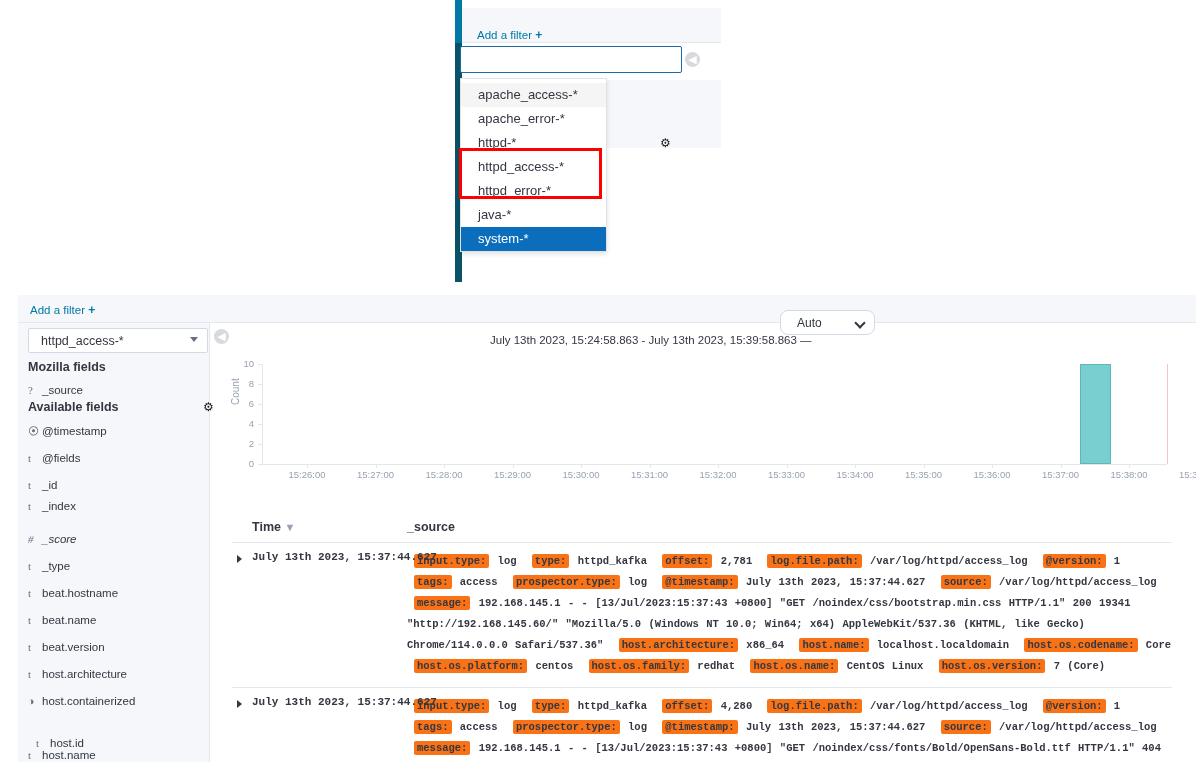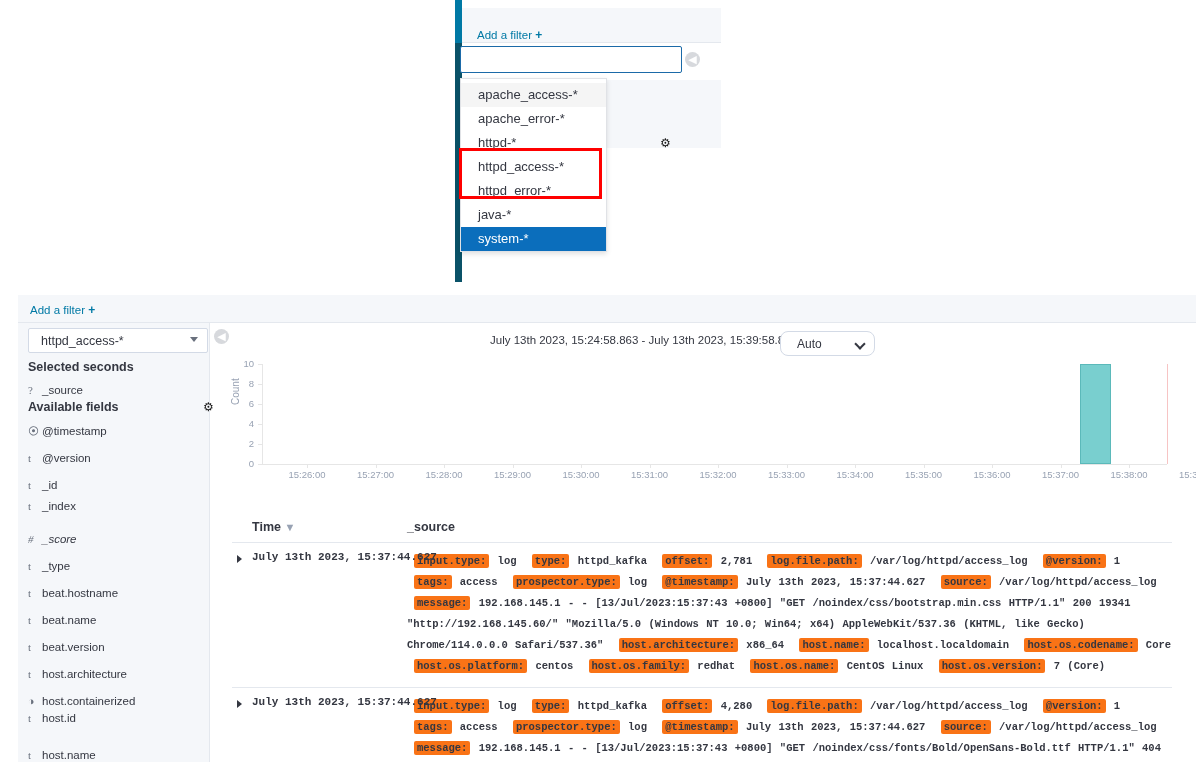--- a/index.html
+++ b/index.html
@@ -103,21 +103,21 @@
 
   
   #collapse-app { left: 214px; top: 34px; position: absolute; }
 
   
   .timerange {
     position: absolute; left: 490px; top: 39px;
     font-size: 11.5px; color: #343741; white-space: nowrap;
   }
   .interval-select {
-    position: absolute; left: 780px; top: 36px; width: 95px; height: 25px;
+    position: absolute; left: 780px; top: 15px; width: 95px; height: 25px;
     background: #fff; border: 1px solid #d3dae6; border-radius: 8px;
   }
   .interval-select .val { position: absolute; left: 16px; top: 5px; font-size: 12px; color:#343741; }
   .interval-select .caret2 {
     position: absolute; right: 10px; top: 8px; width: 8px; height: 8px;
     border-left: 2px solid #343741; border-bottom: 2px solid #343741;
     transform: rotate(-45deg);
   }
 
   #chart { position: absolute; left: 232px; top: 62px; width: 940px; height: 140px; }
@@ -207,37 +207,37 @@
         <span>Add a filter</span>
         <span class="filter-plus">+</span>
       </div>
     </div>
 
     <div class="sidebar">
       <div class="index-select">
         <span class="val">httpd_access-*</span>
         <span class="caret"></span>
       </div>
-      <div class="sec-title" id="t-selected">Selected seconds</div>
+      <div class="sec-title" id="t-selected">Mozilla fields</div>
       <div class="sec-title" id="t-available">Available fields</div>
       <div id="gear-sidebar">⚙</div>
       <div id="field-list">
           <div class="fld" style="top: 57px;"><span class="ic">?</span><span class="nm">_source</span></div>
           <div class="fld" style="top: 98px;"><span class="ic">⦿</span><span class="nm">@timestamp</span></div>
-          <div class="fld" style="top: 125px;"><span class="ic">t</span><span class="nm">@version</span></div>
+          <div class="fld" style="top: 125px;"><span class="ic">t</span><span class="nm">@fields</span></div>
           <div class="fld" style="top: 152px;"><span class="ic">t</span><span class="nm">_id</span></div>
           <div class="fld" style="top: 173px;"><span class="ic">t</span><span class="nm">_index</span></div>
           <div class="fld" style="top: 206px; font-style: italic;"><span class="ic">#</span><span class="nm">_score</span></div>
           <div class="fld" style="top: 233px;"><span class="ic">t</span><span class="nm">_type</span></div>
           <div class="fld" style="top: 260px;"><span class="ic">t</span><span class="nm">beat.hostname</span></div>
           <div class="fld" style="top: 287px;"><span class="ic">t</span><span class="nm">beat.name</span></div>
           <div class="fld" style="top: 314px;"><span class="ic">t</span><span class="nm">beat.version</span></div>
           <div class="fld" style="top: 341px;"><span class="ic">t</span><span class="nm">host.architecture</span></div>
           <div class="fld" style="top: 368px;"><span class="ic">◑</span><span class="nm">host.containerized</span></div>
-          <div class="fld" style="top: 385px;"><span class="ic">t</span><span class="nm">host.id</span></div>
+          <div class="fld" style="top: 410px; margin-left: 8px;"><span class="ic">t</span><span class="nm">host.id</span></div>
           <div class="fld" style="top: 422px;"><span class="ic">t</span><span class="nm">host.name</span></div>
         </div>
     </div>
 
     <div class="collapse-ic" id="collapse-app">◀</div>
 
     <div class="timerange">July 13th 2023, 15:24:58.863 - July 13th 2023, 15:39:58.863 —</div>
     <div class="interval-select">
       <span class="val">Auto</span>
       <span class="caret2"></span>

